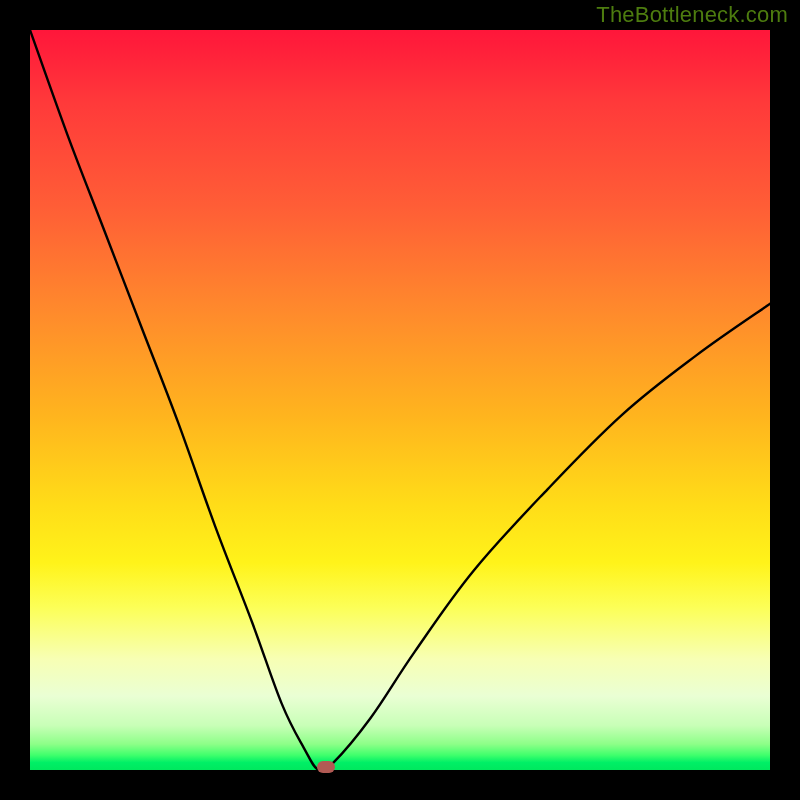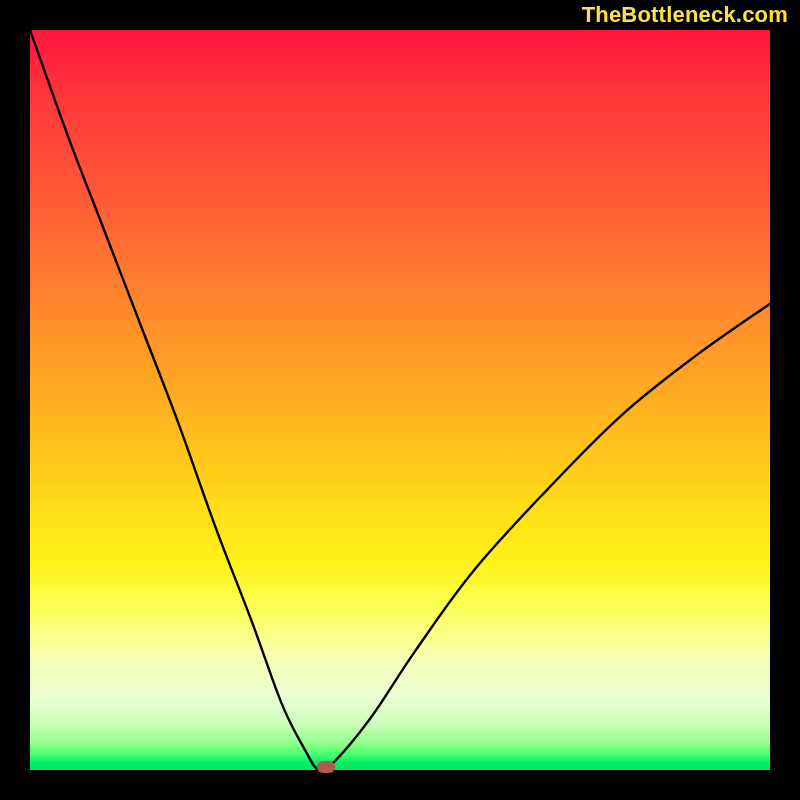--- a/index.html
+++ b/index.html
@@ -14,23 +14,23 @@
   .frame {
     position: relative;
     width: 800px;
     height: 800px;
     background: #000;
   }
   .watermark {
     position: absolute;
     top: 2px;
     right: 12px;
-    color: #fde047;
+    color: #4d7c0f;
     font-size: 22px;
-    font-weight: 700;
+    font-weight: 400;
     letter-spacing: 0.2px;
   }
   .plot {
     position: absolute;
     left: 30px;
     top: 30px;
     width: 740px;
     height: 740px;
   }
   .gradient {

